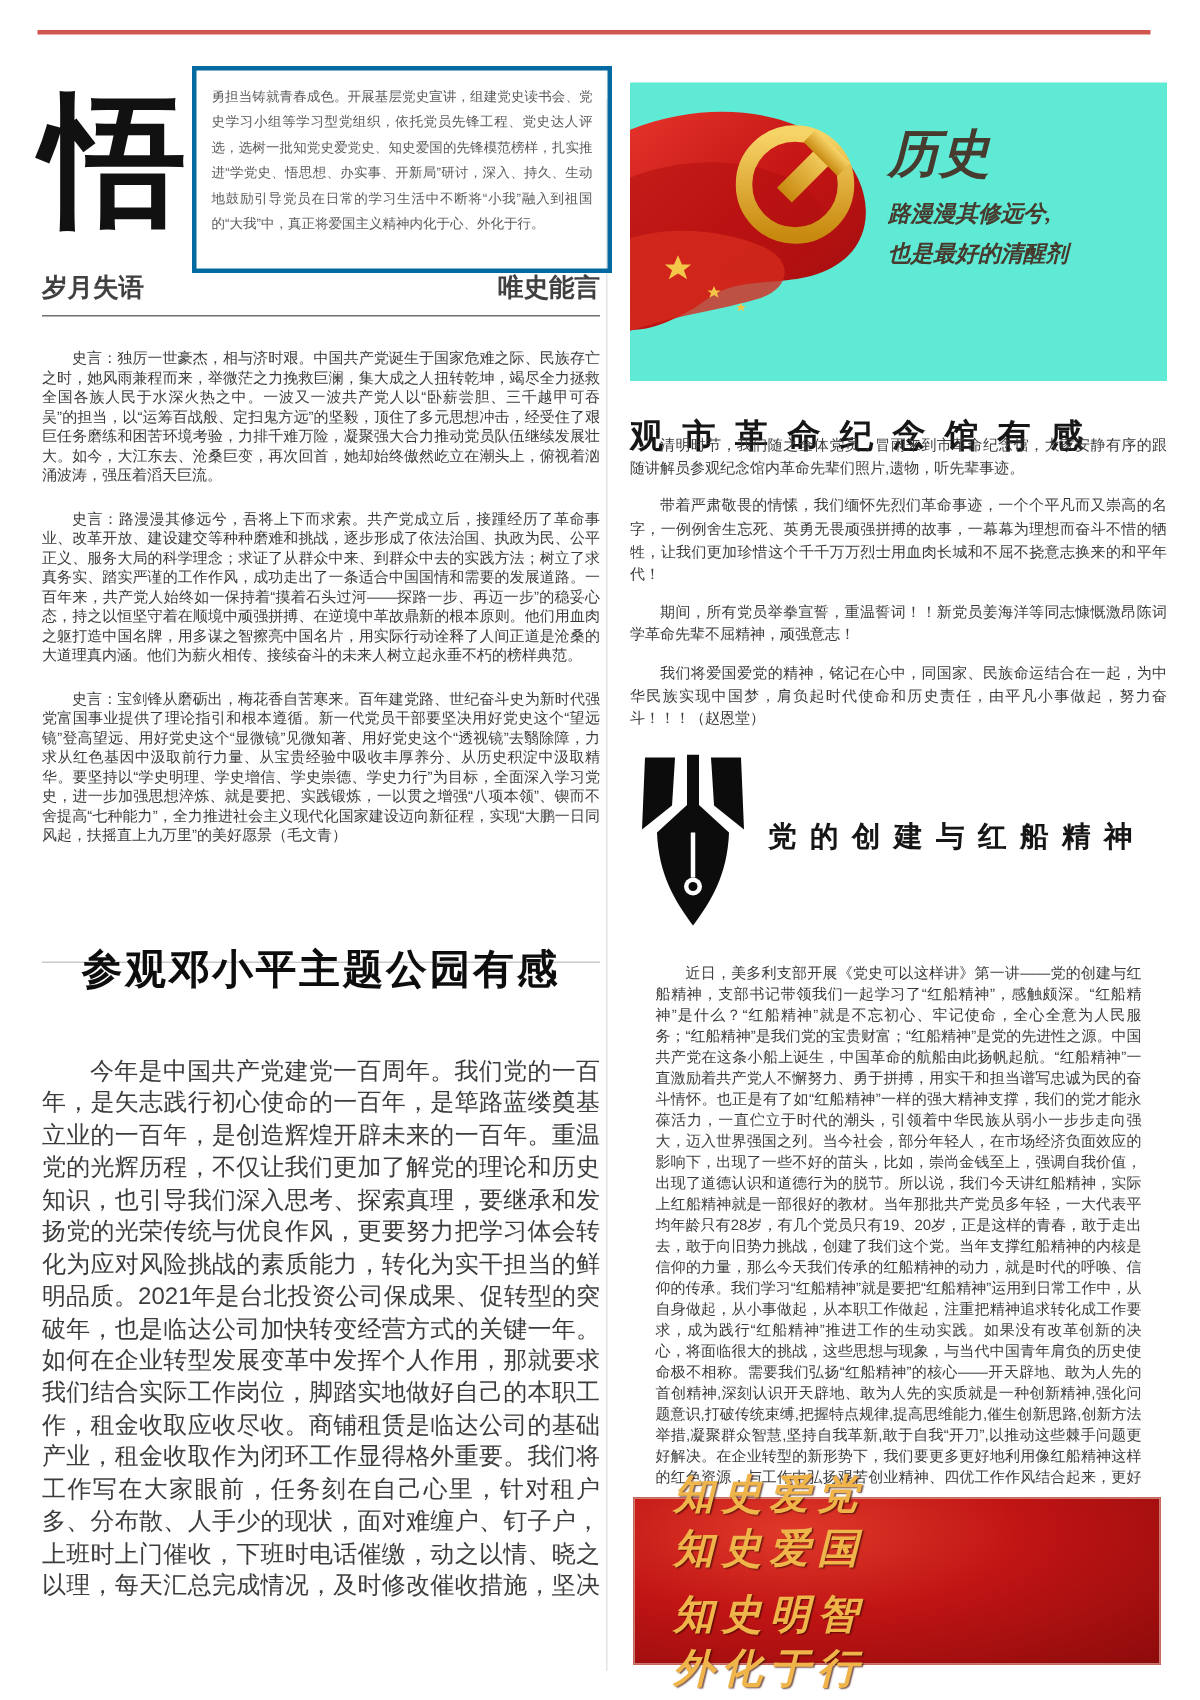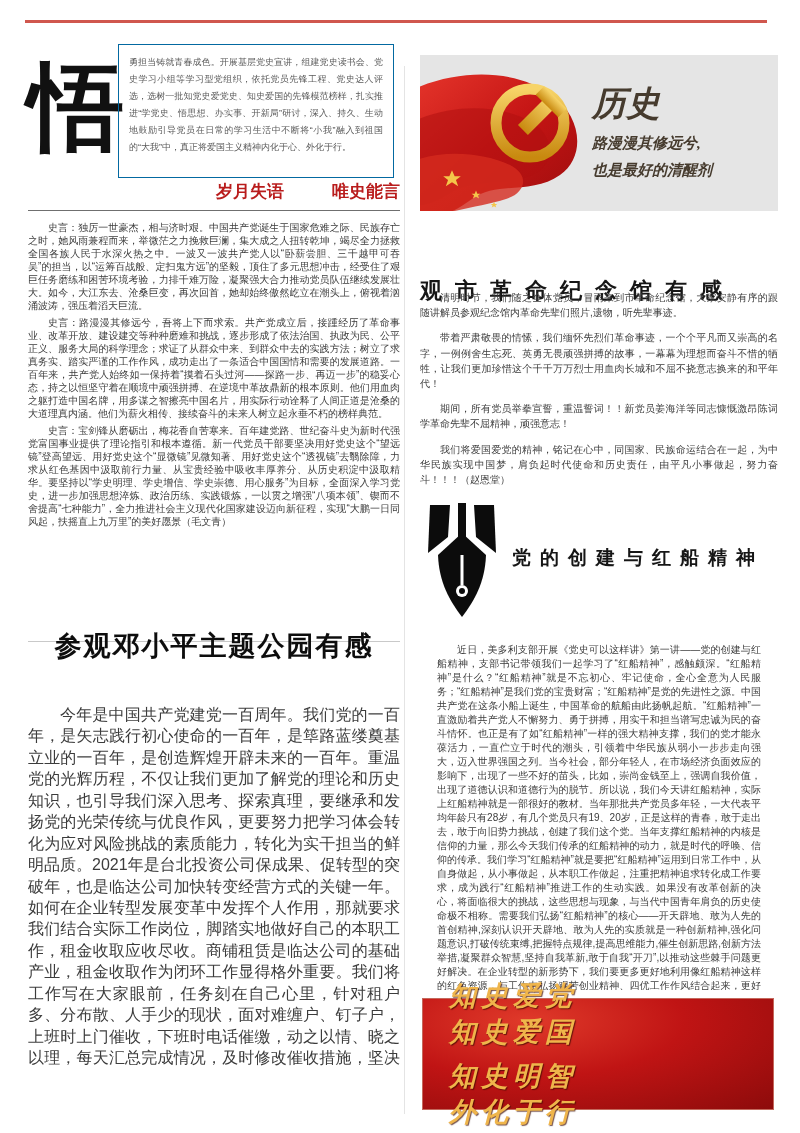--- a/index.html
+++ b/index.html
@@ -8,37 +8,37 @@
     font-family:"Liberation Sans",sans-serif;color:#333;overflow:hidden;
   }
   .abs{position:absolute;}
   
   .top-rule{left:25px;top:20px;width:742px;height:3px;background:#d0574e;}
   .v-divider{left:404px;top:66px;width:1px;height:1048px;background:#e4e4e4;}
 
   
   .wu-char{left:28px;top:58px;width:92px;font-family:"Liberation Serif",serif;
     font-weight:bold;font-size:96px;line-height:1.05;color:#111;}
-  .intro-box{left:118px;top:44px;width:254px;height:114px;border:1px solid #0369a1;
+  .intro-box{left:128px;top:44px;width:254px;height:114px;border:3px solid #0369a1;
     padding:9px 10px;font-size:9px;line-height:1.9;color:#5a5a5a;text-align:justify;overflow:hidden;}
-  .sec-head{left:28px;top:180px;width:372px;display:flex;justify-content:flex-end;gap:48px;
-    font-size:17px;font-weight:bold;color:#b91c1c;}
+  .sec-head{left:28px;top:180px;width:372px;display:flex;justify-content:space-between;
+    font-size:17px;font-weight:bold;color:#404040;}
   .head-rule{left:28px;top:210px;width:372px;height:0;border-bottom:1.5px solid #6f6f6f;}
   .history-paras{left:28px;top:217px;width:372px;height:422px;overflow:hidden;
     font-size:10px;line-height:1.3;color:#3c3c3c;text-align:justify;}
-  .history-paras p{margin:4px 0 2px 0;text-indent:2em;}
+  .history-paras p{margin:16px 0 2px 0;text-indent:2em;}
   .left-divider{left:28px;top:641px;width:372px;height:0;border-bottom:1px solid #c9c9c9;}
   .deng-title{left:28px;top:628px;width:372px;text-align:center;font-size:27px;
     letter-spacing:2px;font-weight:bold;color:#0d0d0d;}
   .deng-body{left:28px;top:704px;width:372px;height:364px;overflow:hidden;
     font-size:16px;line-height:1.34;color:#3c3c3c;text-align:justify;}
   .deng-body p{margin:0;text-indent:2em;}
 
   
-  .flag-banner{left:420px;top:55px;width:358px;height:156px;background:#e5e5e5;overflow:hidden;}
+  .flag-banner{left:420px;top:55px;width:358px;height:199px;background:#5eead4;overflow:hidden;}
   .flag-svg{position:absolute;left:-6px;top:6px;}
   .banner-text{position:absolute;left:172px;top:30px;color:#463b2e;
     font-family:"Liberation Serif",serif;font-style:italic;font-weight:bold;}
   .banner-title{font-size:34px;line-height:1.1;margin-bottom:8px;}
   .banner-line{font-size:15px;line-height:1.75;}
   .memorial-title{left:420px;top:248px;width:358px;font-size:22px;font-weight:bold;
     letter-spacing:13px;white-space:nowrap;color:#161616;margin-top:28px;}
   .memorial-paras{left:420px;top:290px;width:358px;height:212px;overflow:hidden;
     font-size:10px;line-height:1.52;color:#3c3c3c;text-align:justify;}
   .memorial-paras p{margin:0 0 10px 0;text-indent:2em;}
@@ -71,21 +71,21 @@
 
 <div class="abs sec-head">
   <span>岁月失语</span>
   <span>唯史能言</span>
 </div>
 <div class="abs head-rule"></div>
 
 <div class="abs history-paras">
   <p>史言：独厉一世豪杰，相与济时艰。中国共产党诞生于国家危难之际、民族存亡之时，她风雨兼程而来，举微茫之力挽救巨澜，集大成之人扭转乾坤，竭尽全力拯救全国各族人民于水深火热之中。一波又一波共产党人以“卧薪尝胆、三千越甲可吞吴”的担当，以“运筹百战般、定扫鬼方远”的坚毅，顶住了多元思想冲击，经受住了艰巨任务磨练和困苦环境考验，力排千难万险，凝聚强大合力推动党员队伍继续发展壮大。如今，大江东去、沧桑巨变，再次回首，她却始终傲然屹立在潮头上，俯视着汹涌波涛，强压着滔天巨流。</p>
   <p>史言：路漫漫其修远兮，吾将上下而求索。共产党成立后，接踵经历了革命事业、改革开放、建设建交等种种磨难和挑战，逐步形成了依法治国、执政为民、公平正义、服务大局的科学理念；求证了从群众中来、到群众中去的实践方法；树立了求真务实、踏实严谨的工作作风，成功走出了一条适合中国国情和需要的发展道路。一百年来，共产党人始终如一保持着“摸着石头过河——探路一步、再迈一步”的稳妥心态，持之以恒坚守着在顺境中顽强拼搏、在逆境中革故鼎新的根本原则。他们用血肉之躯打造中国名牌，用多谋之智擦亮中国名片，用实际行动诠释了人间正道是沧桑的大道理真内涵。他们为薪火相传、接续奋斗的未来人树立起永垂不朽的榜样典范。</p>
-  <p>史言：宝剑锋从磨砺出，梅花香自苦寒来。百年建党路、世纪奋斗史为新时代强党富国事业提供了理论指引和根本遵循。新一代党员干部要坚决用好党史这个“望远镜”登高望远、用好党史这个“显微镜”见微知著、用好党史这个“透视镜”去翳除障，力求从红色基因中汲取前行力量、从宝贵经验中吸收丰厚养分、从历史积淀中汲取精华。要坚持以“学史明理、学史增信、学史崇德、用心服务”为目标，全面深入学习党史，进一步加强思想淬炼、政治历练、实践锻炼，一以贯之增强“八项本领”、锲而不舍提高“七种能力”，全力推进社会主义现代化国家建设迈向新征程，实现“大鹏一日同风起，扶摇直上九万里”的美好愿景（毛文青）</p>
+  <p>史言：宝剑锋从磨砺出，梅花香自苦寒来。百年建党路、世纪奋斗史为新时代强党富国事业提供了理论指引和根本遵循。新一代党员干部要坚决用好党史这个“望远镜”登高望远、用好党史这个“显微镜”见微知著、用好党史这个“透视镜”去翳除障，力求从红色基因中汲取前行力量、从宝贵经验中吸收丰厚养分、从历史积淀中汲取精华。要坚持以“学史明理、学史增信、学史崇德、学史力行”为目标，全面深入学习党史，进一步加强思想淬炼、就是要把、实践锻炼，一以贯之增强“八项本领”、锲而不舍提高“七种能力”，全力推进社会主义现代化国家建设迈向新征程，实现“大鹏一日同风起，扶摇直上九万里”的美好愿景（毛文青）</p>
 </div>
 
 <div class="abs left-divider"></div>
 
 <div class="abs deng-title">参观邓小平主题公园有感</div>
 <div class="abs deng-body">
   <p>今年是中国共产党建党一百周年。我们党的一百年，是矢志践行初心使命的一百年，是筚路蓝缕奠基立业的一百年，是创造辉煌开辟未来的一百年。重温党的光辉历程，不仅让我们更加了解党的理论和历史知识，也引导我们深入思考、探索真理，要继承和发扬党的光荣传统与优良作风，更要努力把学习体会转化为应对风险挑战的素质能力，转化为实干担当的鲜明品质。2021年是台北投资公司保成果、促转型的突破年，也是临达公司加快转变经营方式的关键一年。如何在企业转型发展变革中发挥个人作用，那就要求我们结合实际工作岗位，脚踏实地做好自己的本职工作，租金收取应收尽收。商铺租赁是临达公司的基础产业，租金收取作为闭环工作显得格外重要。我们将工作写在大家眼前，任务刻在自己心里，针对租户多、分布散、人手少的现状，面对难缠户、钉子户，上班时上门催收，下班时电话催缴，动之以情、晓之以理，每天汇总完成情况，及时修改催收措施，坚决按照时间进度，发扬钉钉子精神，截止三月底基本完成全年任务，合同流转标准规范。临达公司租户多、合同相应也多，目前已经流转并签订60余份，各个商铺面积有大有小，租金有多有少，时间不尽相同，因而合同的流转和签订一定要慎之又慎、细而又细，时时刻刻、事事处处要多小心细致，坚决不能让大家的劳动果实在最后一刻遭到损害。优质服务暖心相伴。临达公司租户从事多行各业，服务范围也很广泛，坚决秉持“真情服务”理念和“店小二”服务精神，从门锁更换到电梯维保，从电话接线到水电报修，从邻里协调到环境维护，用心服务、积极奉献，将租户的需求放在第一位，在第一时间解决各种问题，为每一位租户做好服务保障。学辉煌党史，忆峥嵘岁月。今天，面对波谲云诡的大变局，应该继续发扬艰苦创业精神，带着使命与梦想，再次扬帆起航，迎接新挑战，铸造新辉煌。（商丹）</p>
 </div>
 
 <div class="abs flag-banner">

